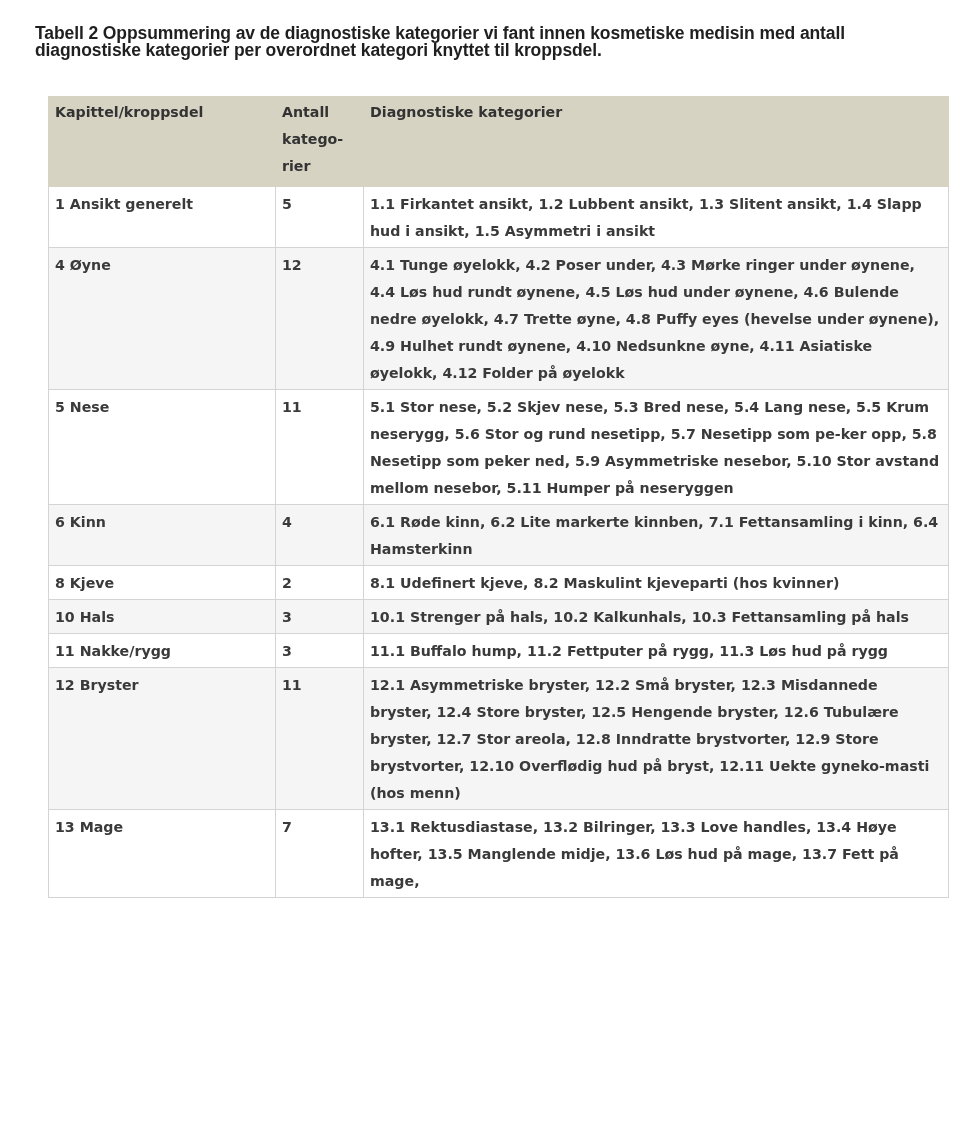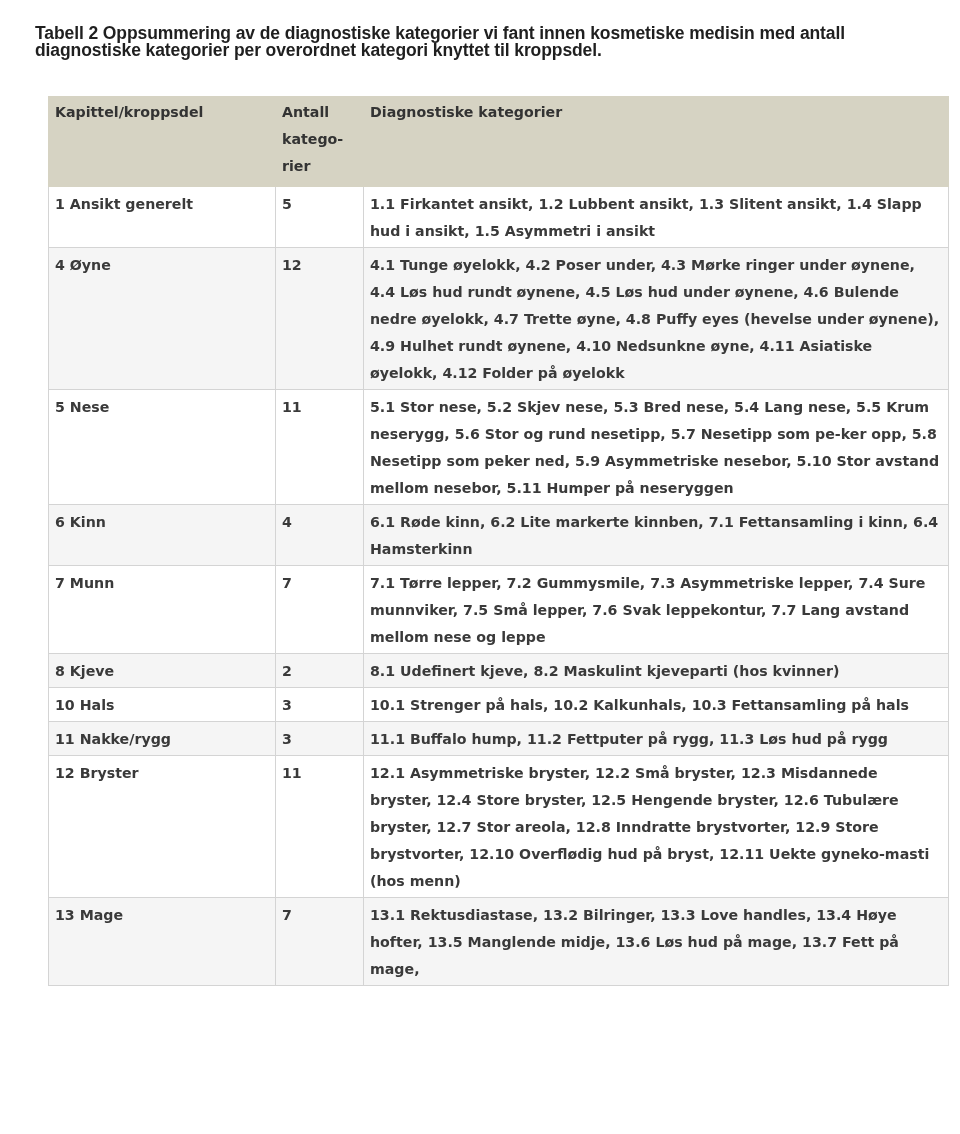--- a/index.html
+++ b/index.html
@@ -53,25 +53,20 @@
         <td>5 Nese</td>
         <td>11</td>
         <td>5.1 Stor nese, 5.2 Skjev nese, 5.3 Bred nese, 5.4 Lang nese, 5.5 Krum neserygg, 5.6 Stor og rund nesetipp, 5.7 Nesetipp som pe-ker opp, 5.8 Nesetipp som peker ned, 5.9 Asymmetriske nesebor, 5.10 Stor avstand mellom nesebor, 5.11 Humper på neseryggen</td>
       </tr>
       <tr>
         <td>6 Kinn</td>
         <td>4</td>
         <td>6.1 Røde kinn, 6.2 Lite markerte kinnben, 7.1 Fettansamling i kinn, 6.4 Hamsterkinn</td>
       </tr>
       <tr>
-        <td>7 Munn</td>
-        <td>7</td>
-        <td>7.1 Tørre lepper, 7.2 Gummysmile, 7.3 Asymmetriske lepper, 7.4 Sure munnviker, 7.5 Små lepper, 7.6 Svak leppekontur, 7.7 Lang avstand mellom nese og leppe</td>
-      </tr>
-      <tr>
         <td>8 Kjeve</td>
         <td>2</td>
         <td>8.1 Udefinert kjeve, 8.2 Maskulint kjeveparti (hos kvinner)</td>
       </tr>
       <tr>
         <td>10 Hals</td>
         <td>3</td>
         <td>10.1 Strenger på hals, 10.2 Kalkunhals, 10.3 Fettansamling på hals</td>
       </tr>
       <tr>

